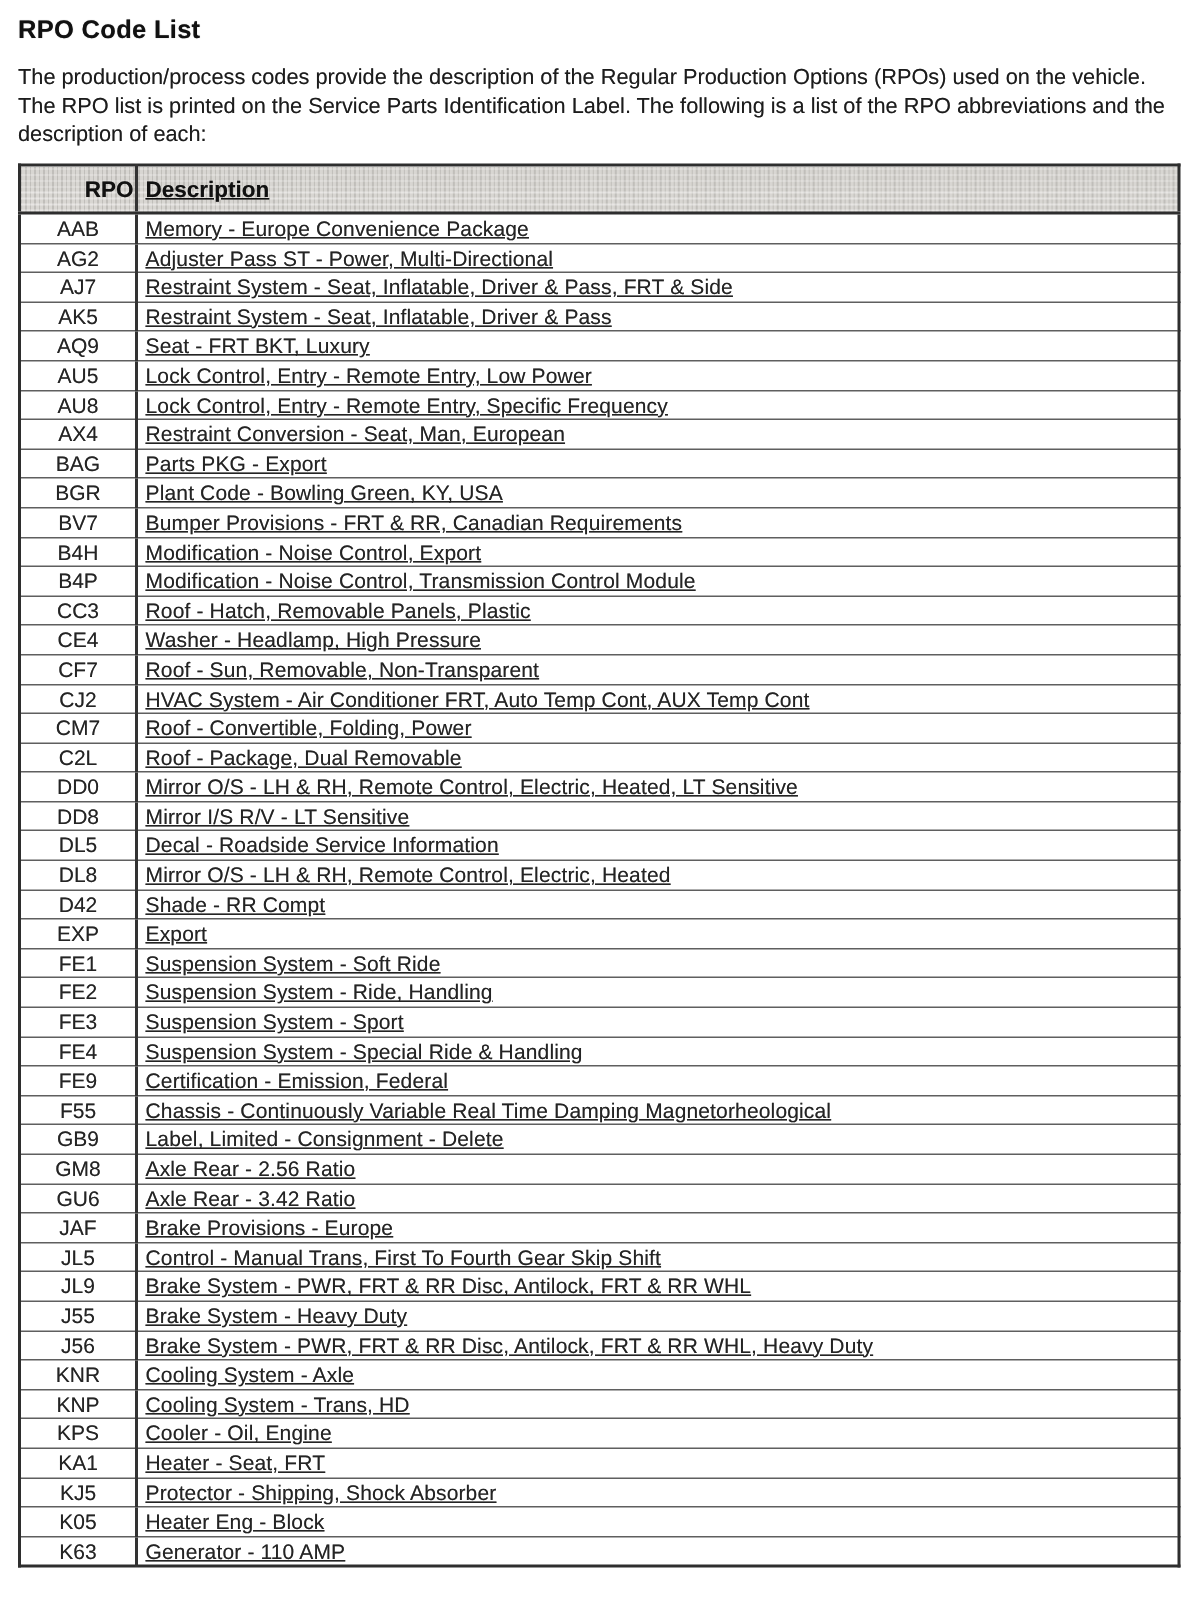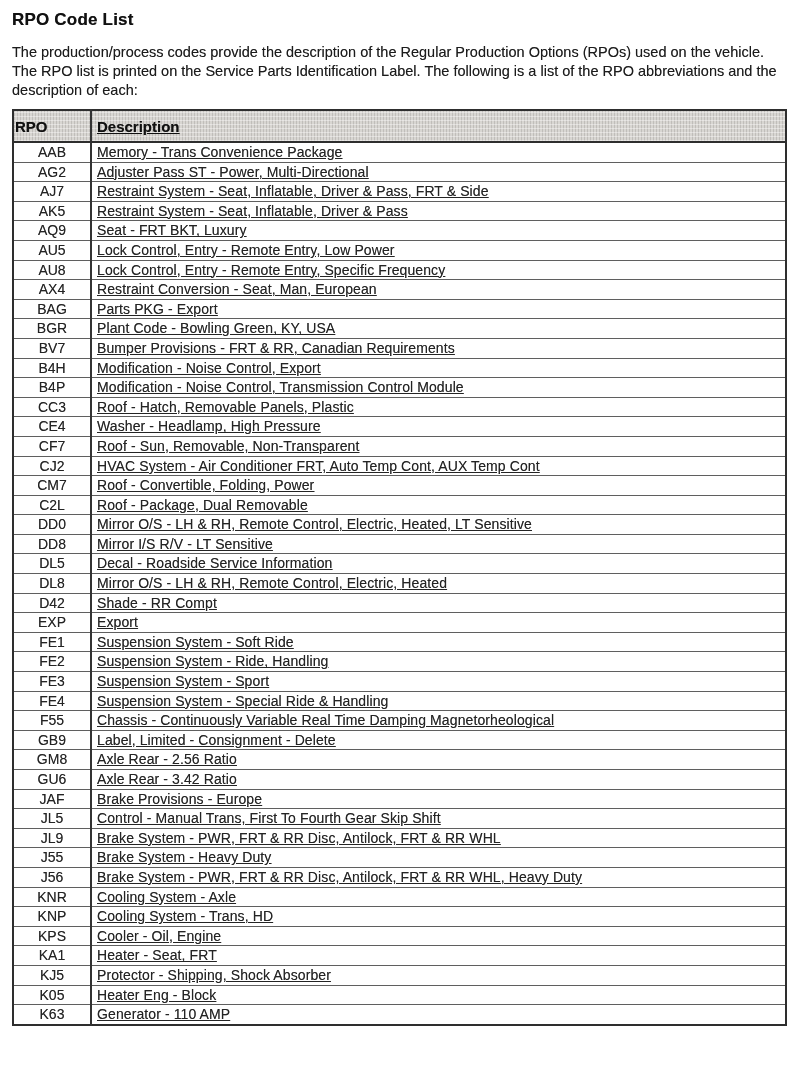--- a/index.html
+++ b/index.html
@@ -51,21 +51,21 @@
     font-size: 15px;
     font-weight: bold;
     color: #111111;
     background-color: var(--header-fill, #d8d6d2);
     background-image:
       repeating-linear-gradient(0deg, rgba(255,255,255,0.40) 0 1px, rgba(0,0,0,0) 1px 4px),
       repeating-linear-gradient(90deg, rgba(130,128,122,0.28) 0 1px, rgba(0,0,0,0) 1px 3px);
     border-bottom: 2px solid #2e2e2e;
   }
   .code-col { width: 74px; }
-  th.code-col { text-align: left; margin-left: 42px; }
+  th.code-col { text-align: right; margin-left: 42px; }
   th.desc-col { text-align: left; padding-left: 5px; }
   table.rpo-table td {
     height: 18.6px;
     line-height: 18.6px;
     border-top: 1px solid #5f5f5f;
     color: #242424;
   }
   td.code-cell {
     text-align: center;
     padding: 0 2px;
@@ -89,21 +89,21 @@
   <table class="rpo-table">
     <thead>
       <tr>
         <th class="code-col">RPO</th>
         <th class="desc-col">Description</th>
       </tr>
     </thead>
     <tbody>
         <tr>
           <td class="code-cell">AAB</td>
-          <td class="desc-cell">Memory - Trans Convenience Package</td>
+          <td class="desc-cell">Memory - Europe Convenience Package</td>
         </tr>
         <tr>
           <td class="code-cell">AG2</td>
           <td class="desc-cell">Adjuster Pass ST - Power, Multi-Directional</td>
         </tr>
         <tr>
           <td class="code-cell">AJ7</td>
           <td class="desc-cell">Restraint System - Seat, Inflatable, Driver &amp; Pass, FRT &amp; Side</td>
         </tr>
         <tr>
@@ -202,20 +202,24 @@
           <td class="code-cell">FE2</td>
           <td class="desc-cell">Suspension System - Ride, Handling</td>
         </tr>
         <tr>
           <td class="code-cell">FE3</td>
           <td class="desc-cell">Suspension System - Sport</td>
         </tr>
         <tr>
           <td class="code-cell">FE4</td>
           <td class="desc-cell">Suspension System - Special Ride &amp; Handling</td>
+        </tr>
+        <tr>
+          <td class="code-cell">FE9</td>
+          <td class="desc-cell">Certification - Emission, Federal</td>
         </tr>
         <tr>
           <td class="code-cell">F55</td>
           <td class="desc-cell">Chassis - Continuously Variable Real Time Damping Magnetorheological</td>
         </tr>
         <tr>
           <td class="code-cell">GB9</td>
           <td class="desc-cell">Label, Limited - Consignment - Delete</td>
         </tr>
         <tr>

